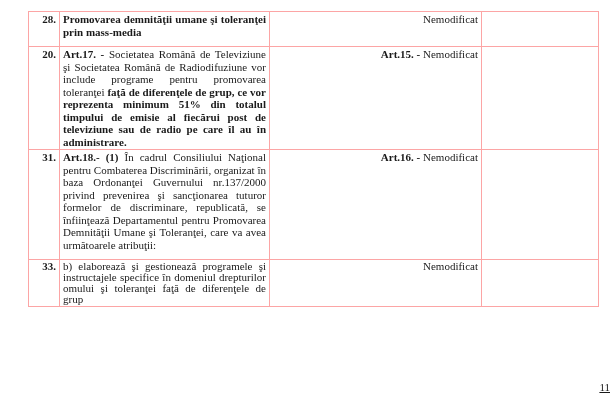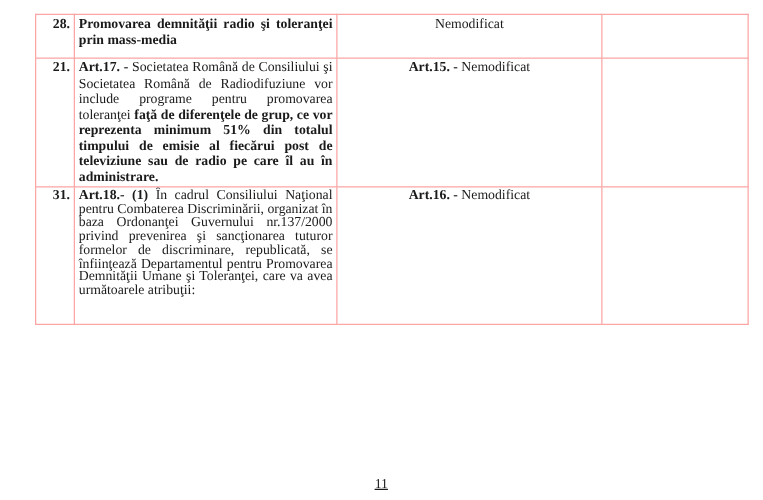--- a/index.html
+++ b/index.html
@@ -27,74 +27,84 @@
     font-size: 11px;
     line-height: 12.5px;
     overflow: hidden;
   }
   td.num-cell {
     text-align: right;
     font-weight: bold;
     padding: 1px 2px 0 0;
   }
   td.content-cell { text-align: justify; padding-left: 5px; }
-  td.status-cell  { text-align: center; padding-left: 4px; }
+  td.status-cell  { text-align: right; padding-left: 4px; }
   td.empty-cell   { }
   .para { margin: 0; }
   .b { font-weight: bold; }
   
   tbody tr:last-child td { line-height: 10.9px; }
   .page-number {
     position: absolute;
     top: 381px;
     left: 0;
     width: 610px;
-    text-align: center;
+    text-align: right;
     font-size: 11px;
     text-decoration: underline;
   }
 </style>
 </head>
 <body>
 
 <div class="page">
   <table class="doc">
     <colgroup>
       <col style="width:31px">
       <col style="width:210px">
       <col style="width:212px">
       <col style="width:117px">
     </colgroup>
     <tbody>
         <tr style="height: 35px;">
           <td class="num-cell">28.</td>
           <td class="content-cell">
-            <p class="para"><span class="b">Promovarea demnităţii radio şi toleranţei prin mass-media</span></p>
+            <p class="para"><span class="b">Promovarea demnităţii umane şi toleranţei prin mass-media</span></p>
           </td>
           <td class="status-cell">
             <p class="para"><span>Nemodificat</span></p>
           </td>
           <td class="empty-cell"></td>
         </tr>
         <tr style="height: 92px;">
-          <td class="num-cell">21.</td>
+          <td class="num-cell">20.</td>
           <td class="content-cell">
-            <p class="para"><span class="b">Art.17. - </span><span>Societatea Română de Consiliului şi Societatea Română de Radiodifuziune vor include programe pentru promovarea toleranţei </span><span class="b">faţă de diferenţele de grup, ce vor reprezenta minimum 51% din totalul timpului de emisie al fiecărui post de televiziune sau de radio pe care îl au în administrare.</span></p>
+            <p class="para"><span class="b">Art.17. - </span><span>Societatea Română de Televiziune şi Societatea Română de Radiodifuziune vor include programe pentru promovarea toleranţei </span><span class="b">faţă de diferenţele de grup, ce vor reprezenta minimum 51% din totalul timpului de emisie al fiecărui post de televiziune sau de radio pe care îl au în administrare.</span></p>
           </td>
           <td class="status-cell">
             <p class="para"><span class="b">Art.15. - </span><span>Nemodificat</span></p>
           </td>
           <td class="empty-cell"></td>
         </tr>
         <tr style="height: 110px; margin-left: 41px;">
           <td class="num-cell">31.</td>
           <td class="content-cell">
             <p class="para"><span class="b">Art.18.- (1) </span><span>În cadrul Consiliului Naţional pentru Combaterea Discriminării, organizat în baza Ordonanţei Guvernului nr.137/2000 privind prevenirea şi sancţionarea tuturor formelor de discriminare, republicată, se înfiinţează Departamentul pentru Promovarea Demnităţii Umane şi Toleranţei, care va avea următoarele atribuţii:</span></p>
           </td>
           <td class="status-cell">
             <p class="para"><span class="b">Art.16. - </span><span>Nemodificat</span></p>
           </td>
           <td class="empty-cell"></td>
         </tr>
+        <tr style="height: 34px;">
+          <td class="num-cell">33.</td>
+          <td class="content-cell">
+            <p class="para"><span>b) elaborează şi gestionează programele şi instructajele specifice în domeniul drepturilor omului şi toleranţei faţă de diferenţele de grup</span></p>
+          </td>
+          <td class="status-cell">
+            <p class="para"><span>Nemodificat</span></p>
+          </td>
+          <td class="empty-cell"></td>
+        </tr>
       </tbody>
   </table>
   <div class="page-number">11</div>
 </div>
 
 </body></html>

